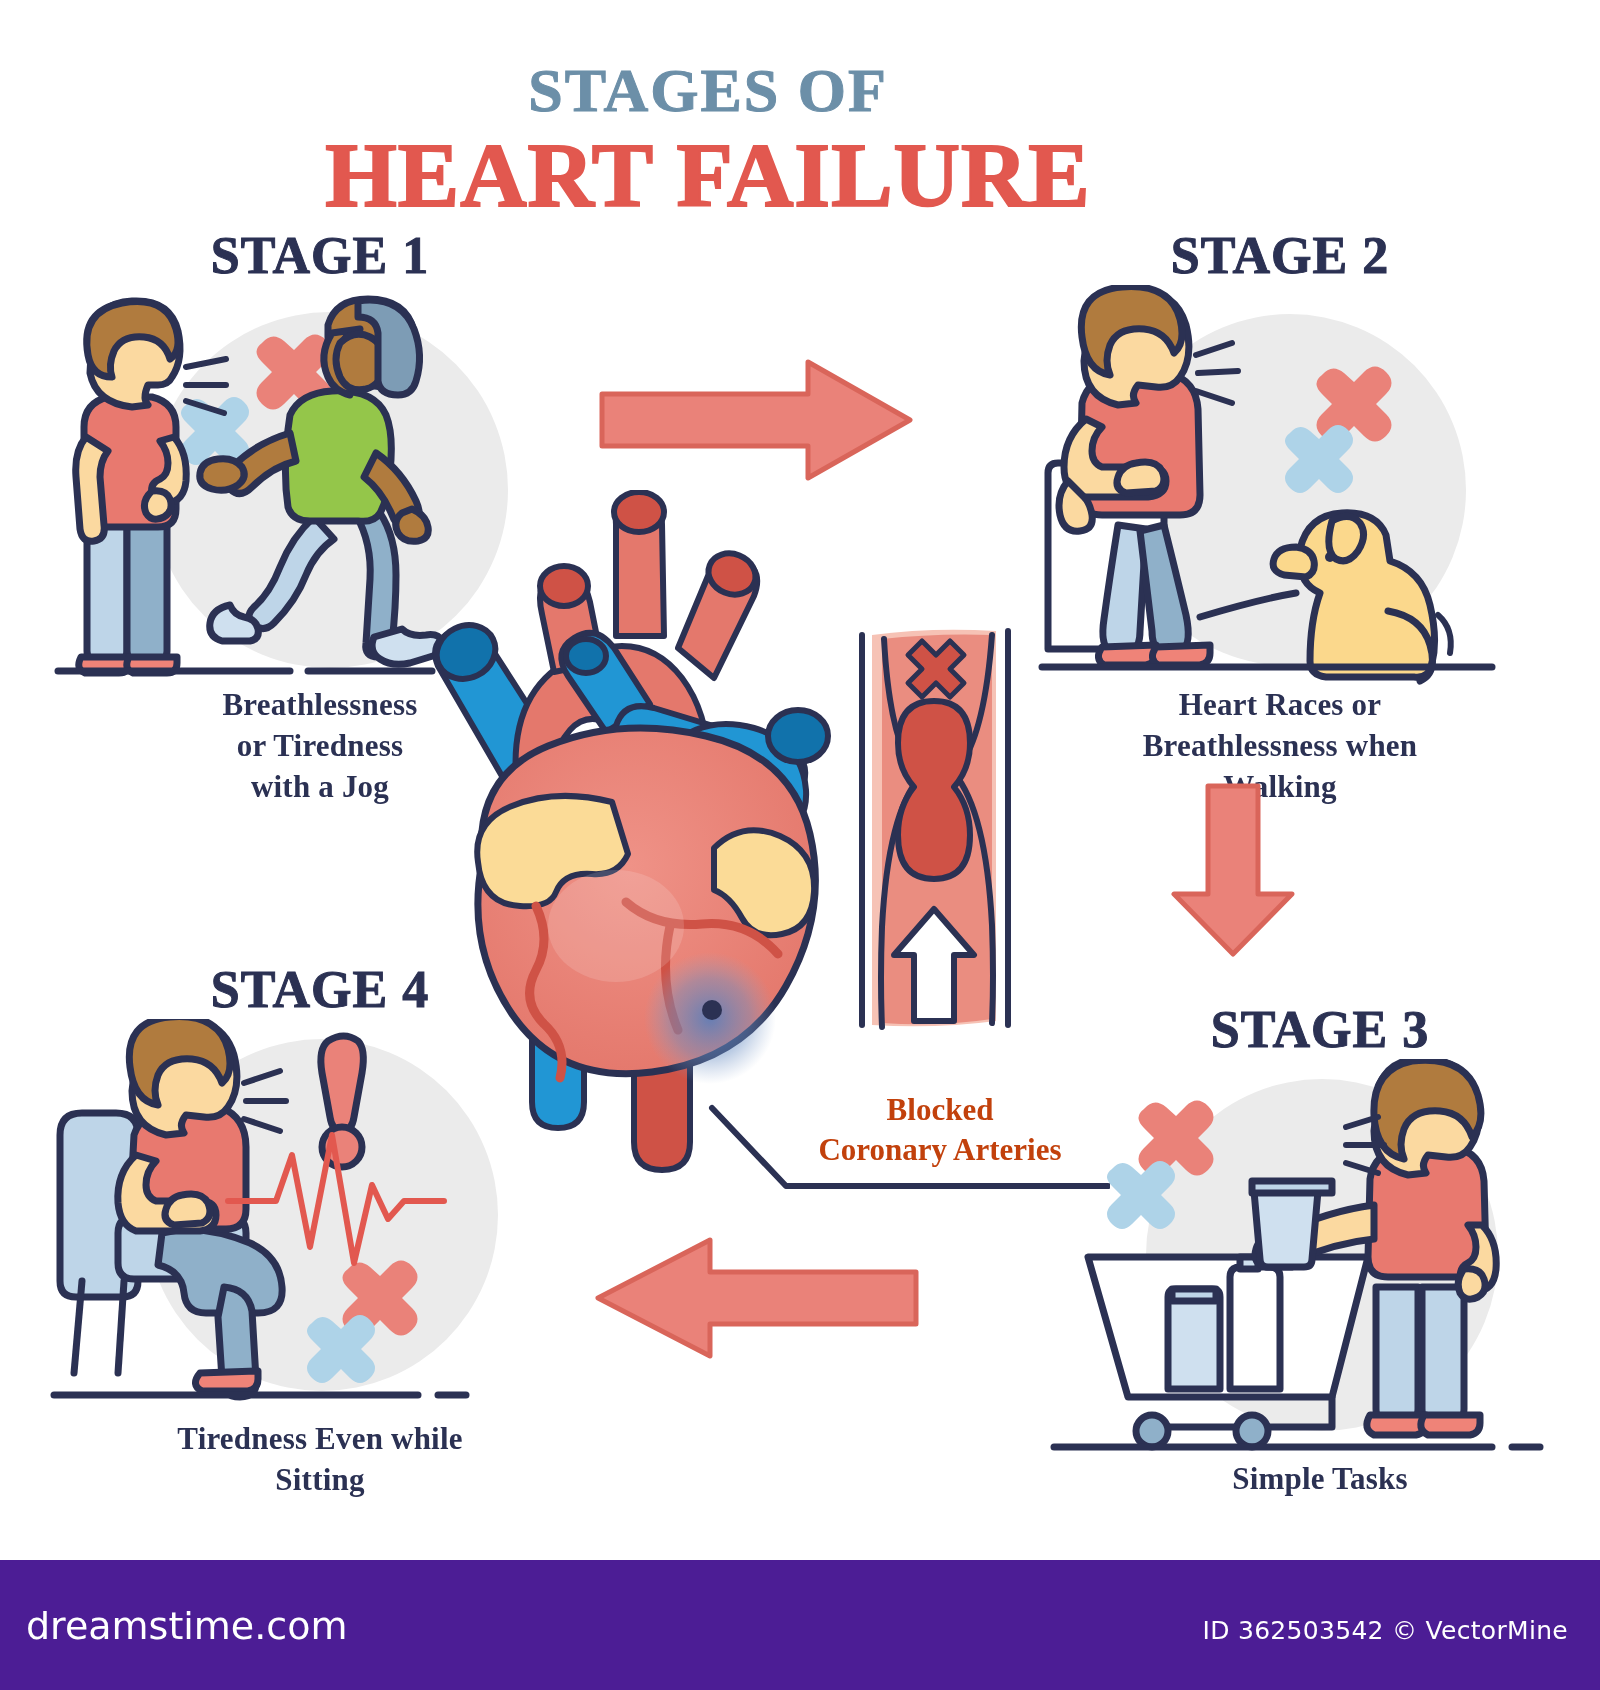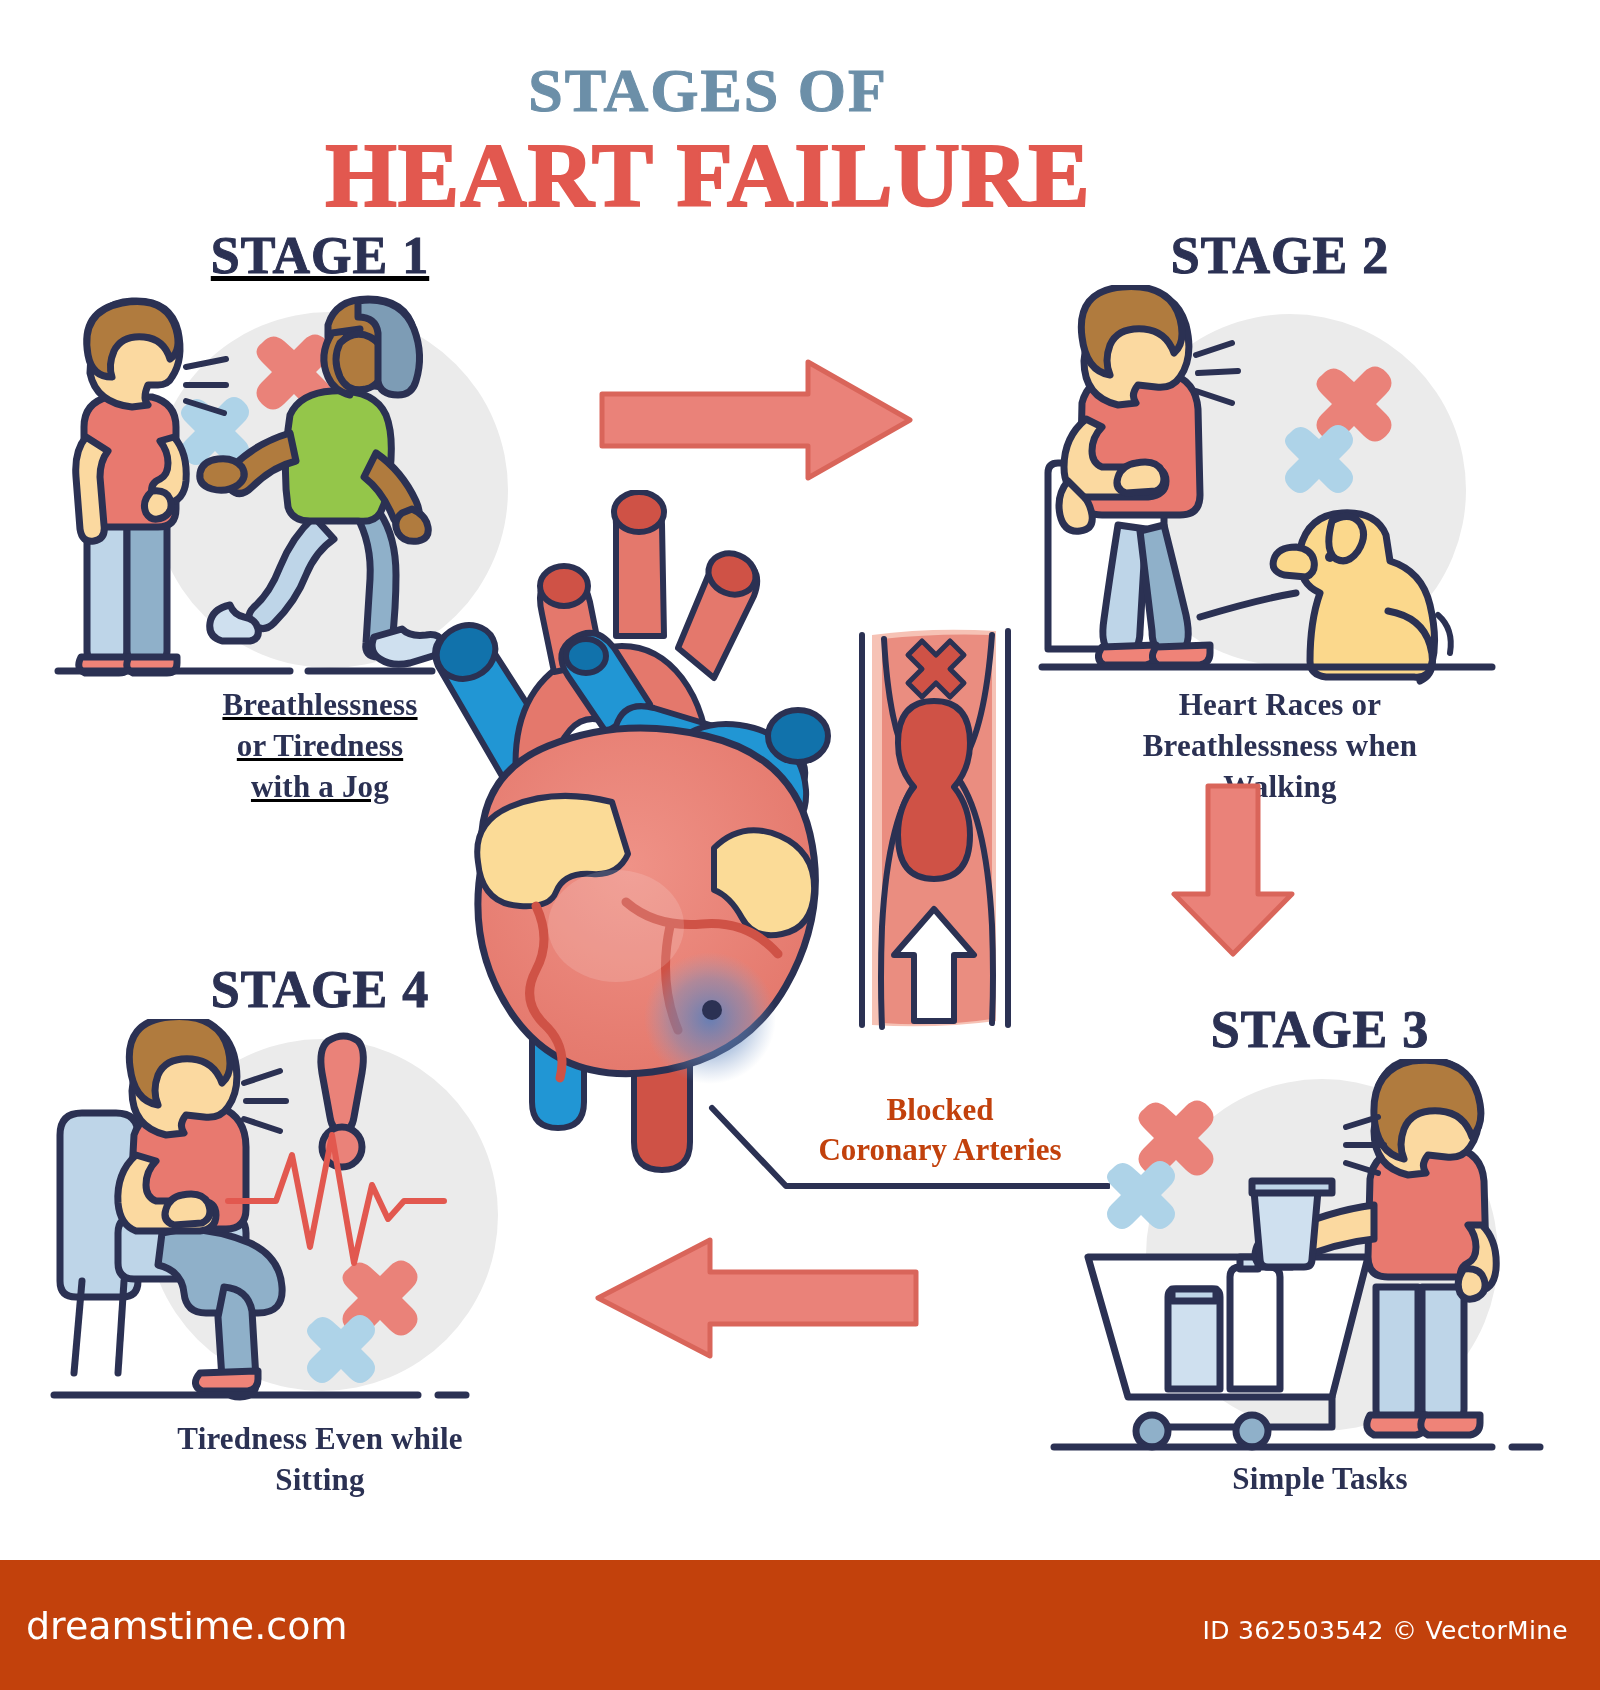--- a/index.html
+++ b/index.html
@@ -52,42 +52,42 @@
     text-align:center;line-height:1.3;
   }
   #blocked-leader{position:absolute;left:690px;top:1080px;width:420px;height:120px;}
 
   
   .arrow{position:absolute;}
 
   
   #footer{
     position:absolute;left:0;bottom:0;width:1600px;height:130px;
-    background:#c2410c;
+    background:#4c1d95;
   }
   #footer-brand{
     position:absolute;left:26px;top:44px;
     font-family:"DejaVu Sans", sans-serif;
     font-size:38px;color:#ffffff;font-weight:normal;letter-spacing:0px;
   }
   #footer-credit{
     position:absolute;right:32px;top:56px;
     font-family:"DejaVu Sans", sans-serif;
     font-size:25px;color:#ffffff;letter-spacing:.3px;
   }
 </style>
 </head>
 <body>
 
 <div id="title-block">
   <div id="title-top">STAGES OF</div>
   <div id="title-main">HEART FAILURE</div>
 </div>
 
-<div class="stage" id="stage-1" style="left:40px;top:226px;text-decoration:underline;">
+<div class="stage" id="stage-1" style="left:40px;top:226px;">
   <div class="stage-heading">STAGE 1</div>
   <div class="scene">
     <svg width="560" height="400" viewBox="0 0 560 400" xmlns="http://www.w3.org/2000/svg">
       <circle cx="290" cy="205" r="178" fill="#ebebeb"></circle>
 
       <g>
         <path d="M222 58 q10-12 22-2 l10 9 10-10 q11-11 22 0 q11 11 0 22 l-10 10 10 10 q11 11 0 22 q-11 11-22 0 l-10-10-10 10 q-11 11-22 0 q-11-11 0-22 l10-10-10-10 q-11-11 0-19z" fill="#ea8279"></path>
       </g>
       <g>
         <path d="M146 120 q9-11 20-2 l9 8 9-9 q10-10 20 0 q10 10 0 20 l-9 9 9 9 q10 10 0 20 q-10 10-20 0 l-9-9-9 9 q-10 10-20 0 q-10-10 0-20 l9-9-9-9 q-10-10 0-17z" fill="#aed3e8"></path>

